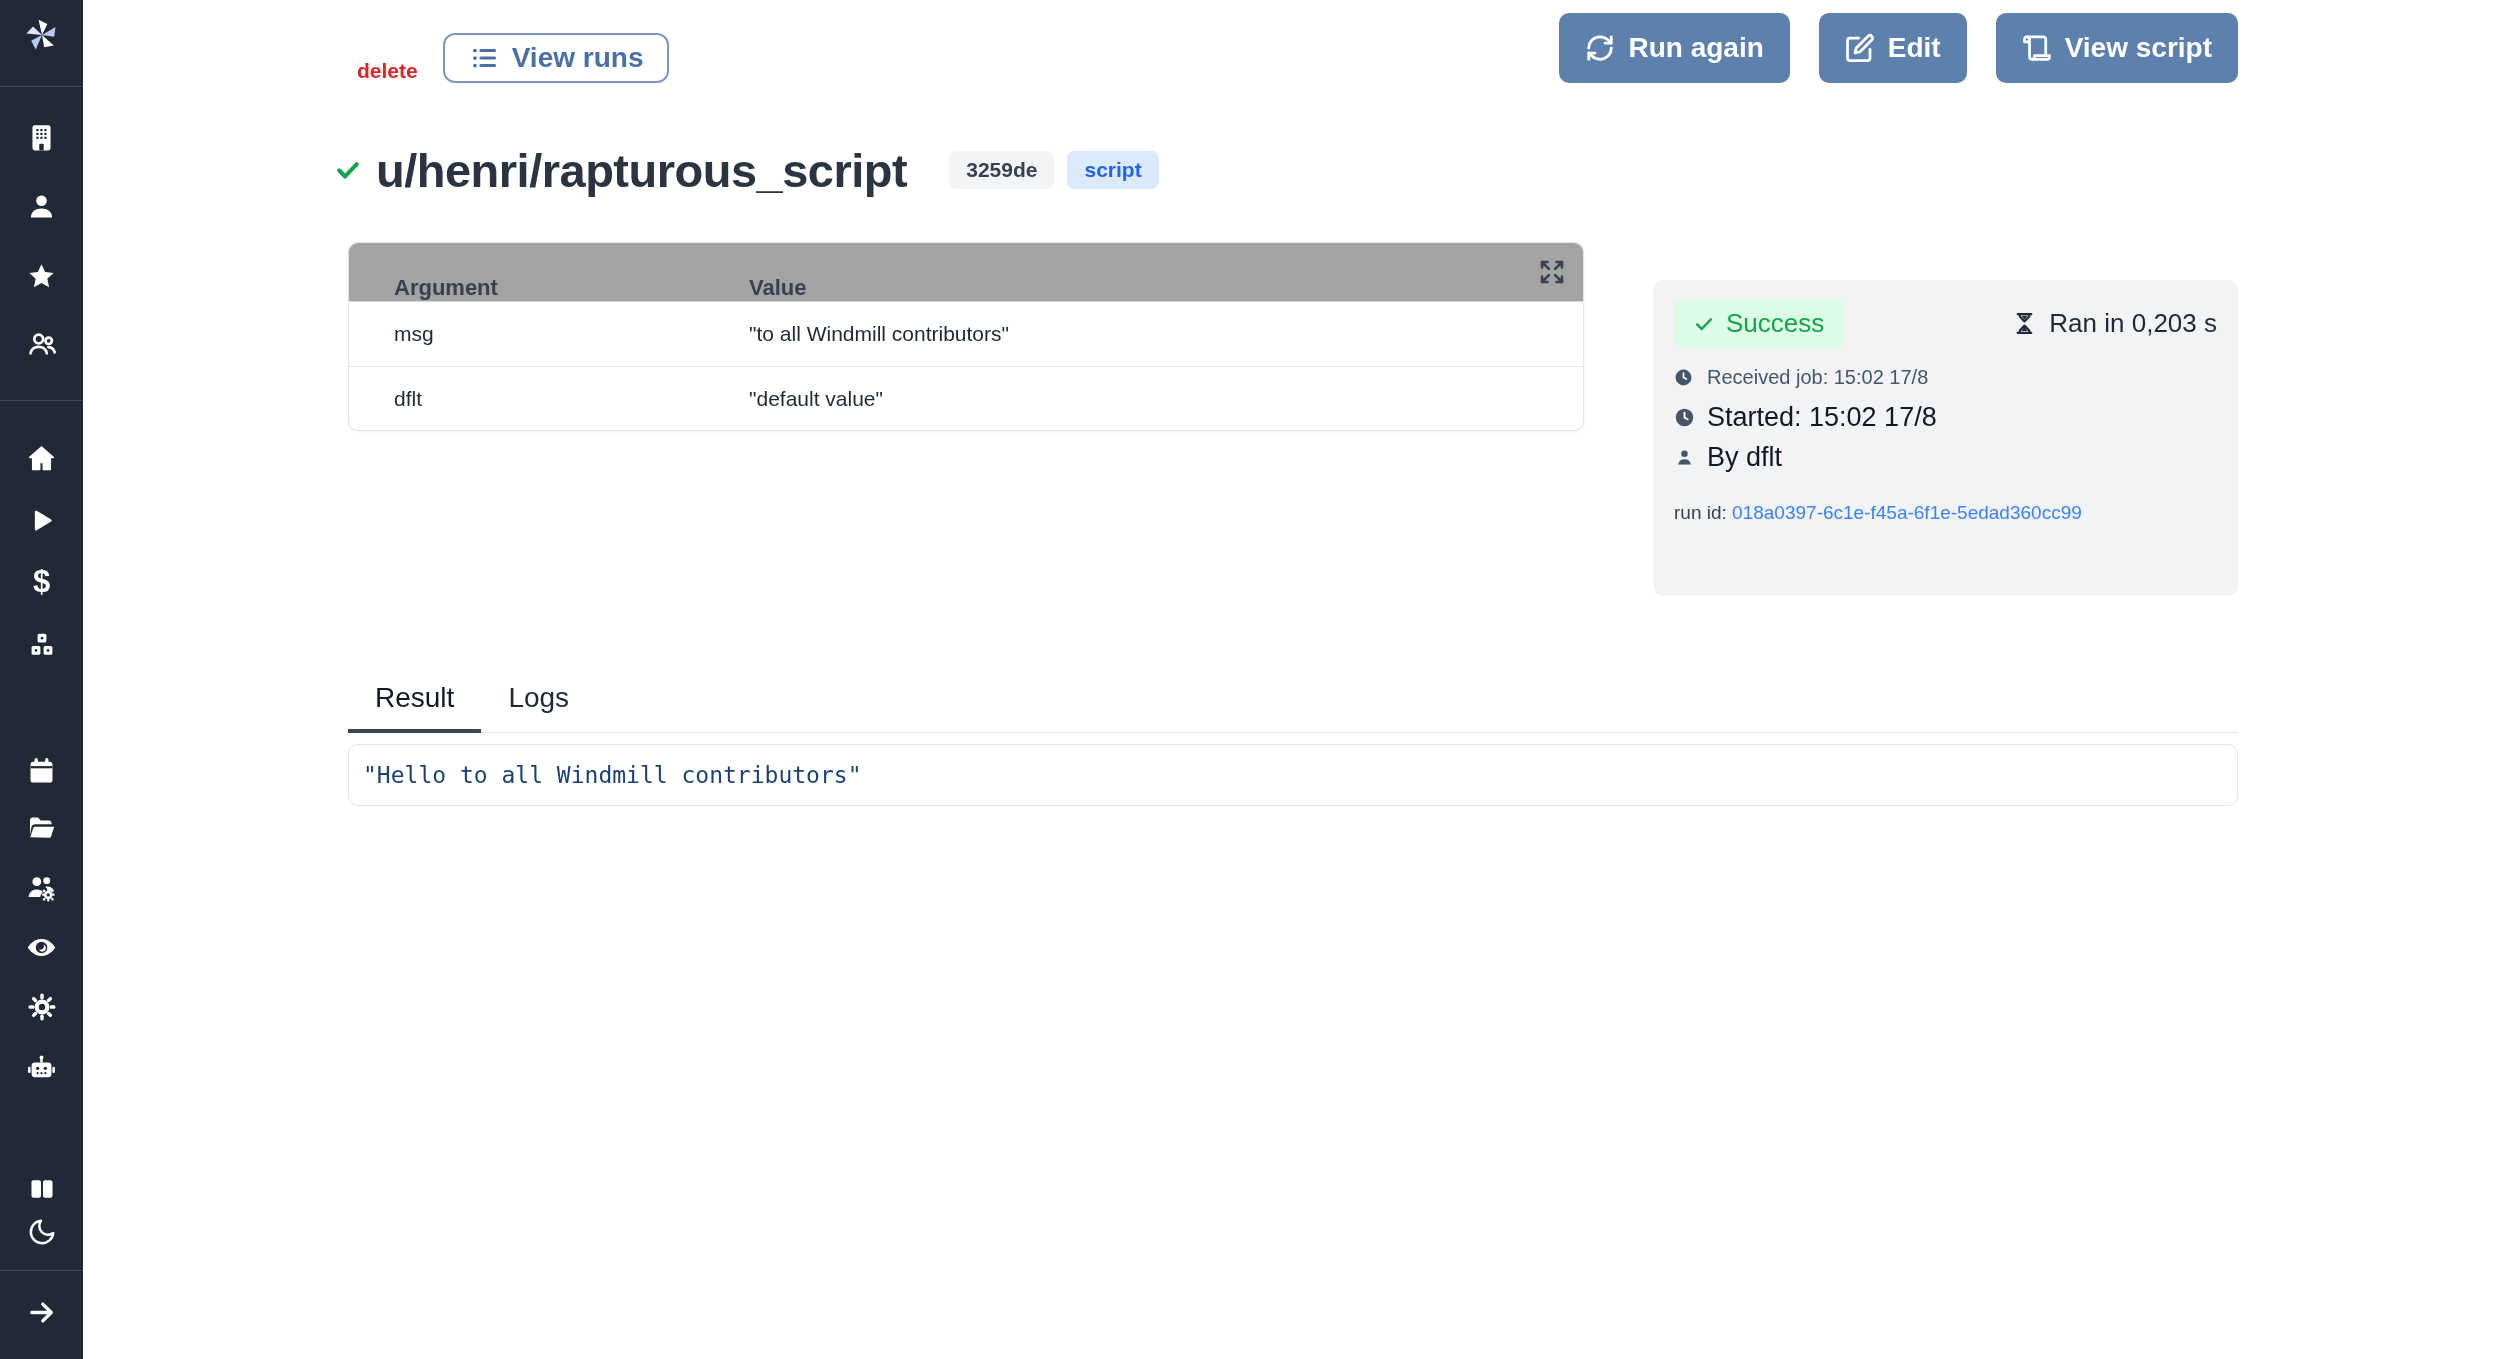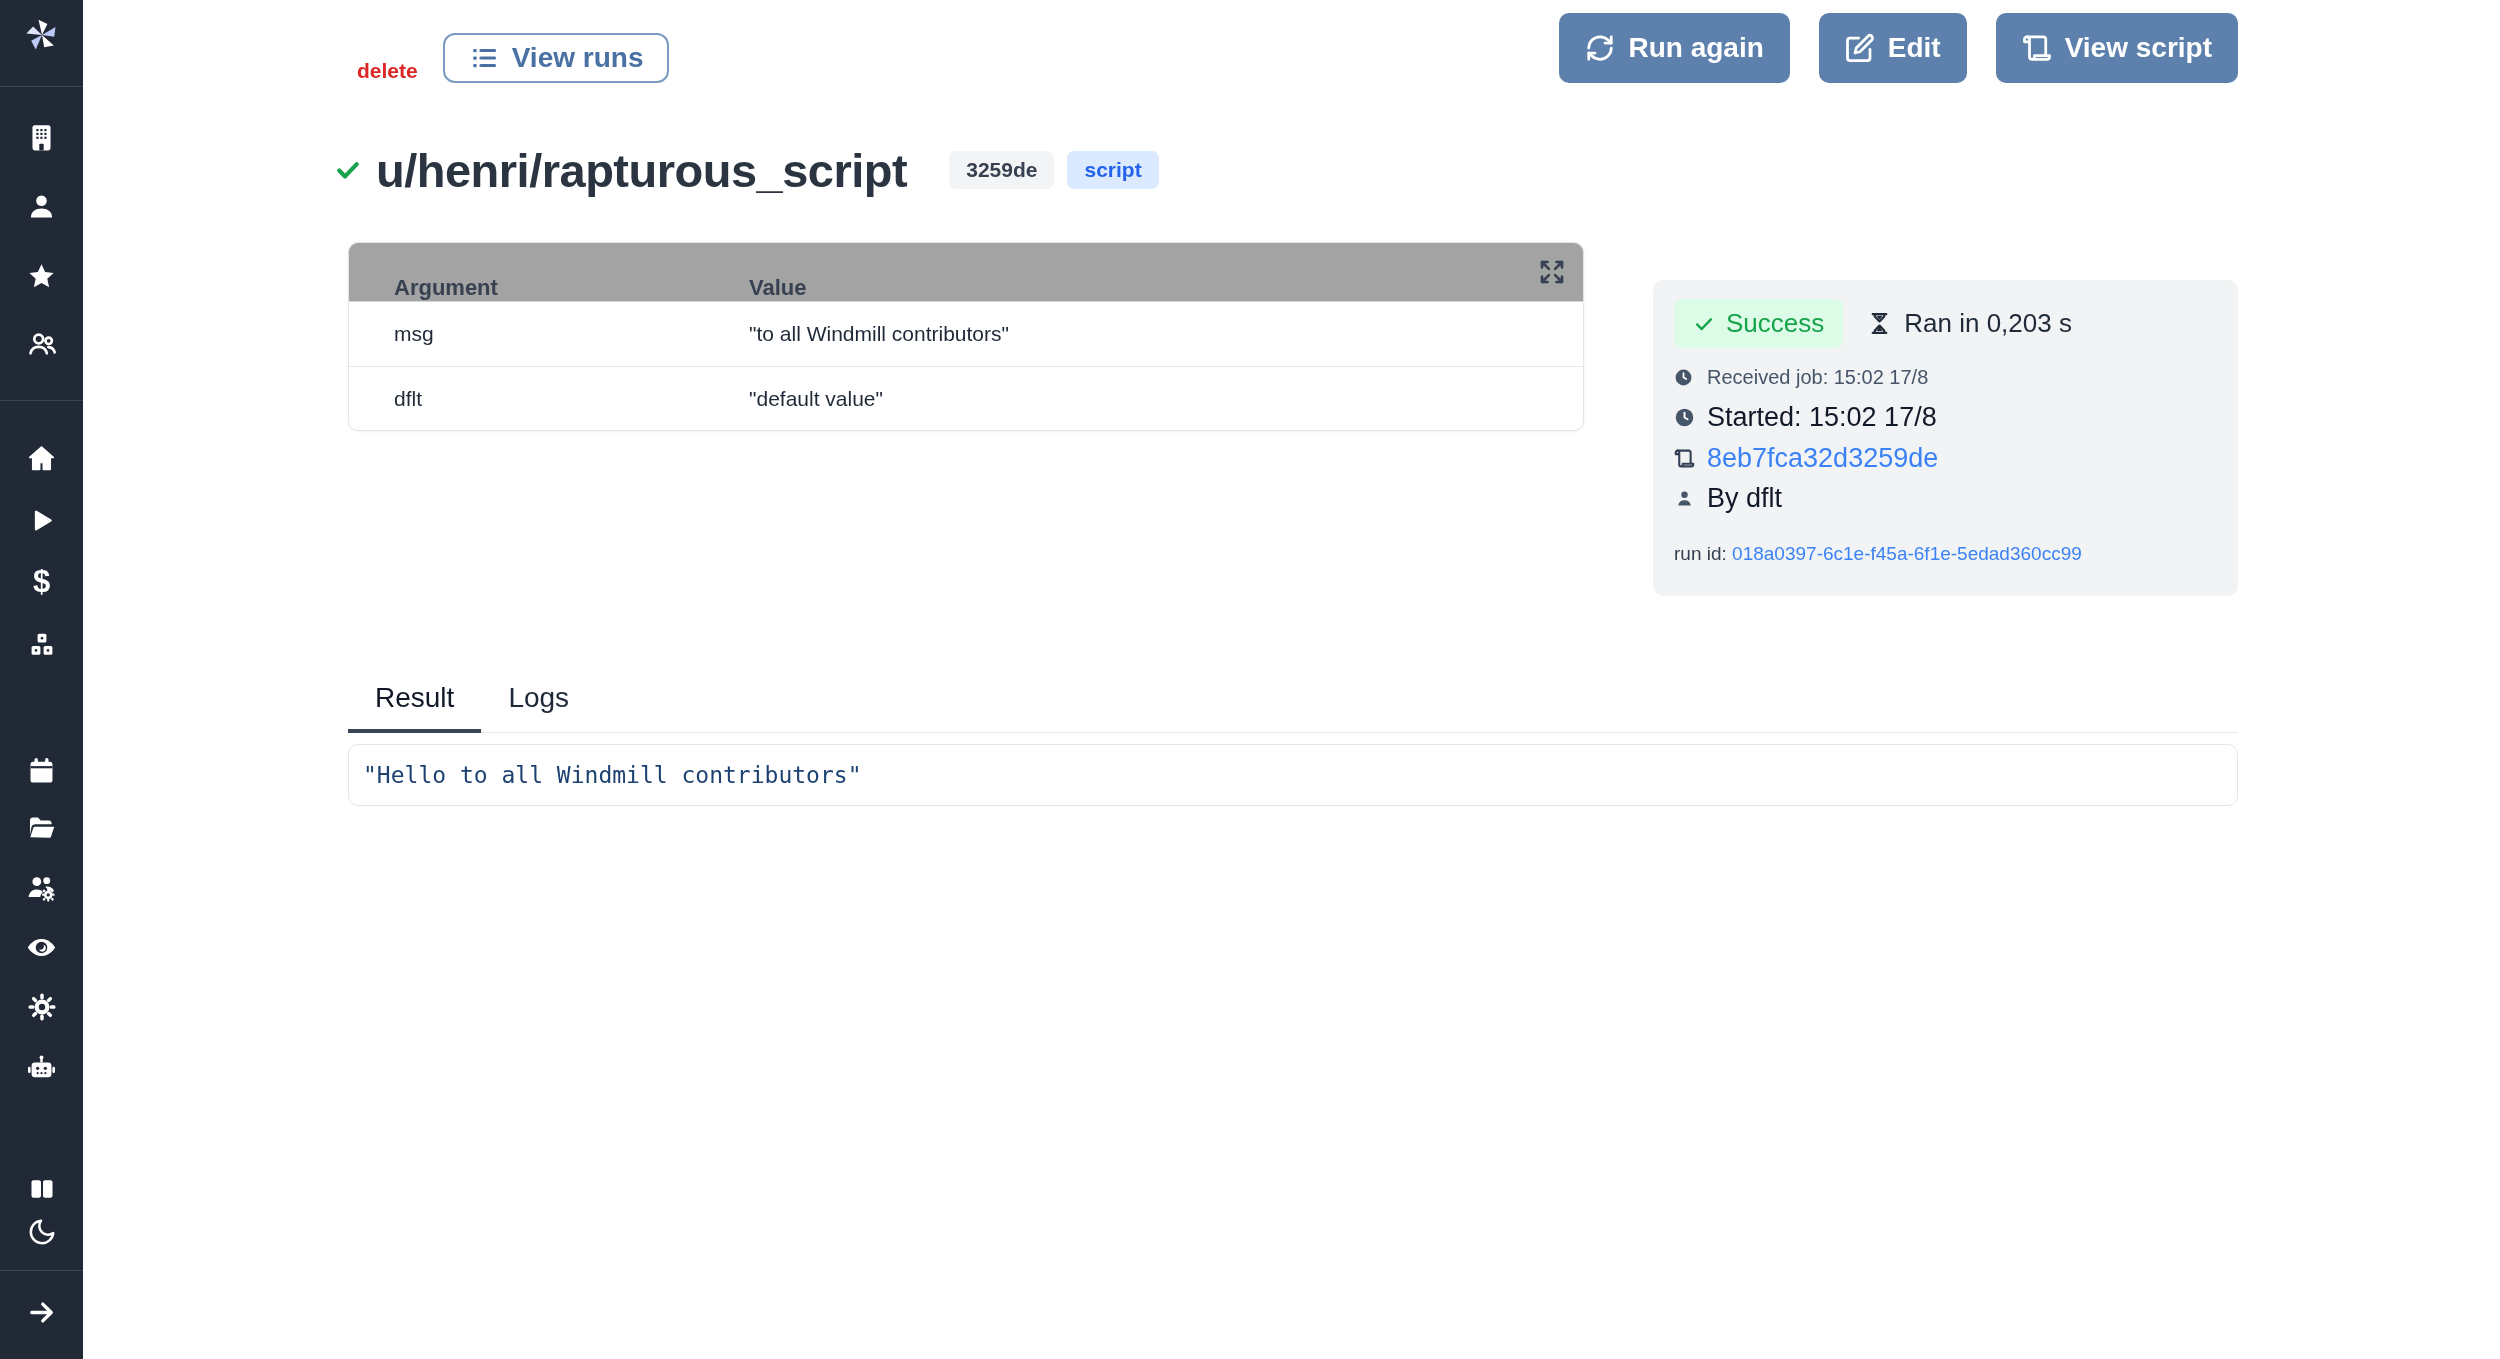--- a/index.html
+++ b/index.html
@@ -43,21 +43,21 @@
   .t-row { display:flex; align-items:center; height:64px; font-size:21px; color:#1f2937; }
   .t-row + .t-row { border-top:1px solid #e5e7eb; }
   .c1 { width:400px; padding-left:45px; }
   .c2 { flex:1; }
   .expand-btn { position:absolute; right:14px; top:12px; width:34px; height:34px; display:flex;
                 align-items:center; justify-content:center; cursor:pointer; background:none; border:none; }
 
   
   .run-panel { position:absolute; left:1653px; top:280px; width:585px; height:316px;
                background:#f1f3f5; border-radius:10px; padding:19px 21px; }
-  .rp-row1 { display:flex; align-items:center; }
+  .rp-row1 { display:flex; align-items:center;justify-content:space-between; }
   .success-badge { display:inline-flex; align-items:center; gap:11px; background:#dcfce7;
                    border-radius:8px; padding:9px 19px; }
   .success-label { color:#16a34a; font-size:26px; font-weight:500; }
   .duration { margin-left:24px; display:inline-flex; align-items:center; gap:12px;
               color:#1f2937; font-size:26px; }
   .rp-line { display:flex; align-items:center; gap:14px; }
   .rp-received { margin-top:18px; font-size:20px; color:#475569; }
   .rp-started { margin-top:13px; font-size:27px; color:#111827; gap:12px; }
   .rp-joblink { margin-top:10px; font-size:27px; gap:12px; }
   .rp-by { margin-top:9px; font-size:27px; color:#111827; gap:12px; }
@@ -395,27 +395,20 @@
     </div>
 
     <div class="rp-line rp-started">
       <svg viewBox="0 0 24 24" width="21" height="21">
         <circle cx="12" cy="12" r="10" fill="#475569"></circle>
         <path d="M12 6.5V12l3.5 2" stroke="#fff" stroke-width="2.2" fill="none" stroke-linecap="round"></path>
       </svg>
       <span>Started: 15:02 17/8</span>
     </div>
 
-    <div class="rp-line rp-joblink">
-      <svg viewBox="0 0 24 24" width="21" height="21" fill="none" stroke="#334155" stroke-width="2.4" stroke-linecap="round" stroke-linejoin="round">
-        <path d="M19 17V5a2 2 0 0 0-2-2H4"></path>
-        <path d="M8 21h12a2 2 0 0 0 2-2v-1H10v1a2 2 0 1 1-4 0V5a2 2 0 1 0-4 0v2h4"></path>
-      </svg>
-      <a class="blue-link">8eb7fca32d3259de</a>
-    </div>
 
     <div class="rp-line rp-by">
       <svg viewBox="0 0 24 24" width="21" height="21" fill="#475569">
         <circle cx="12" cy="7.8" r="3.7"></circle>
         <path d="M4.8 20c.6-3.9 3.2-5.9 7.2-5.9s6.6 2 7.2 5.9z"></path>
       </svg>
       <span>By dflt</span>
     </div>
 
     <div class="rp-runid">

